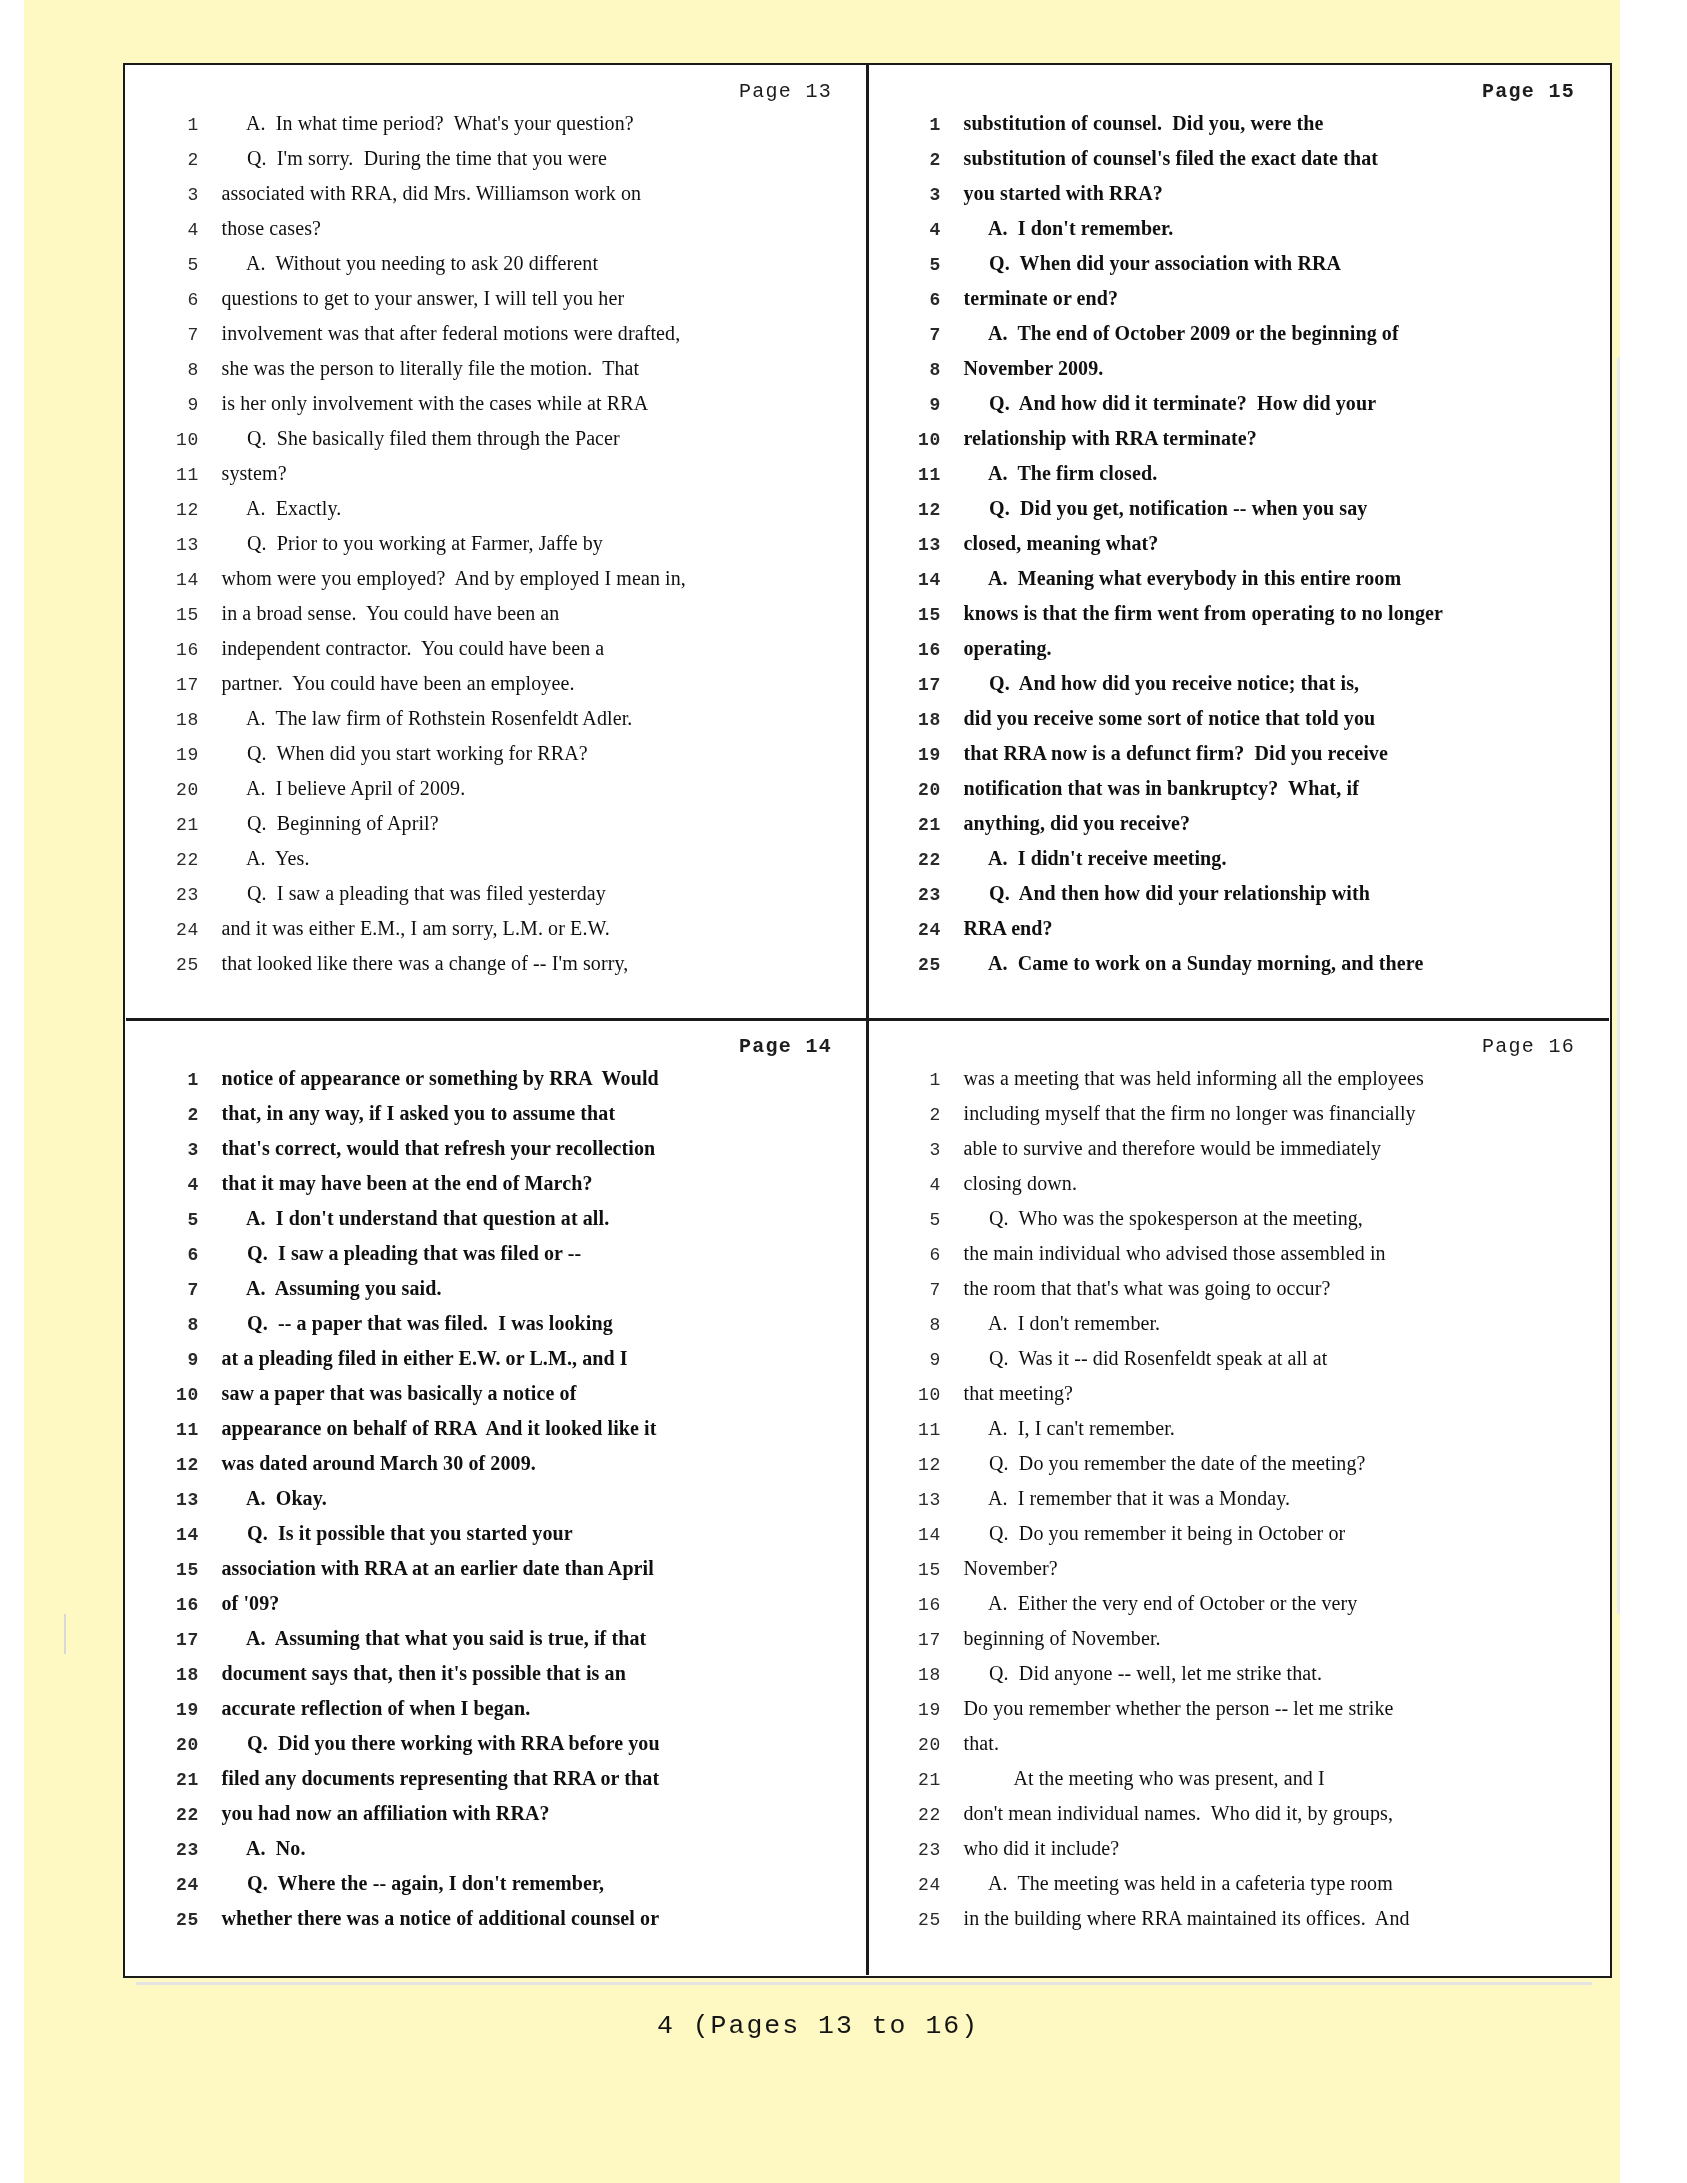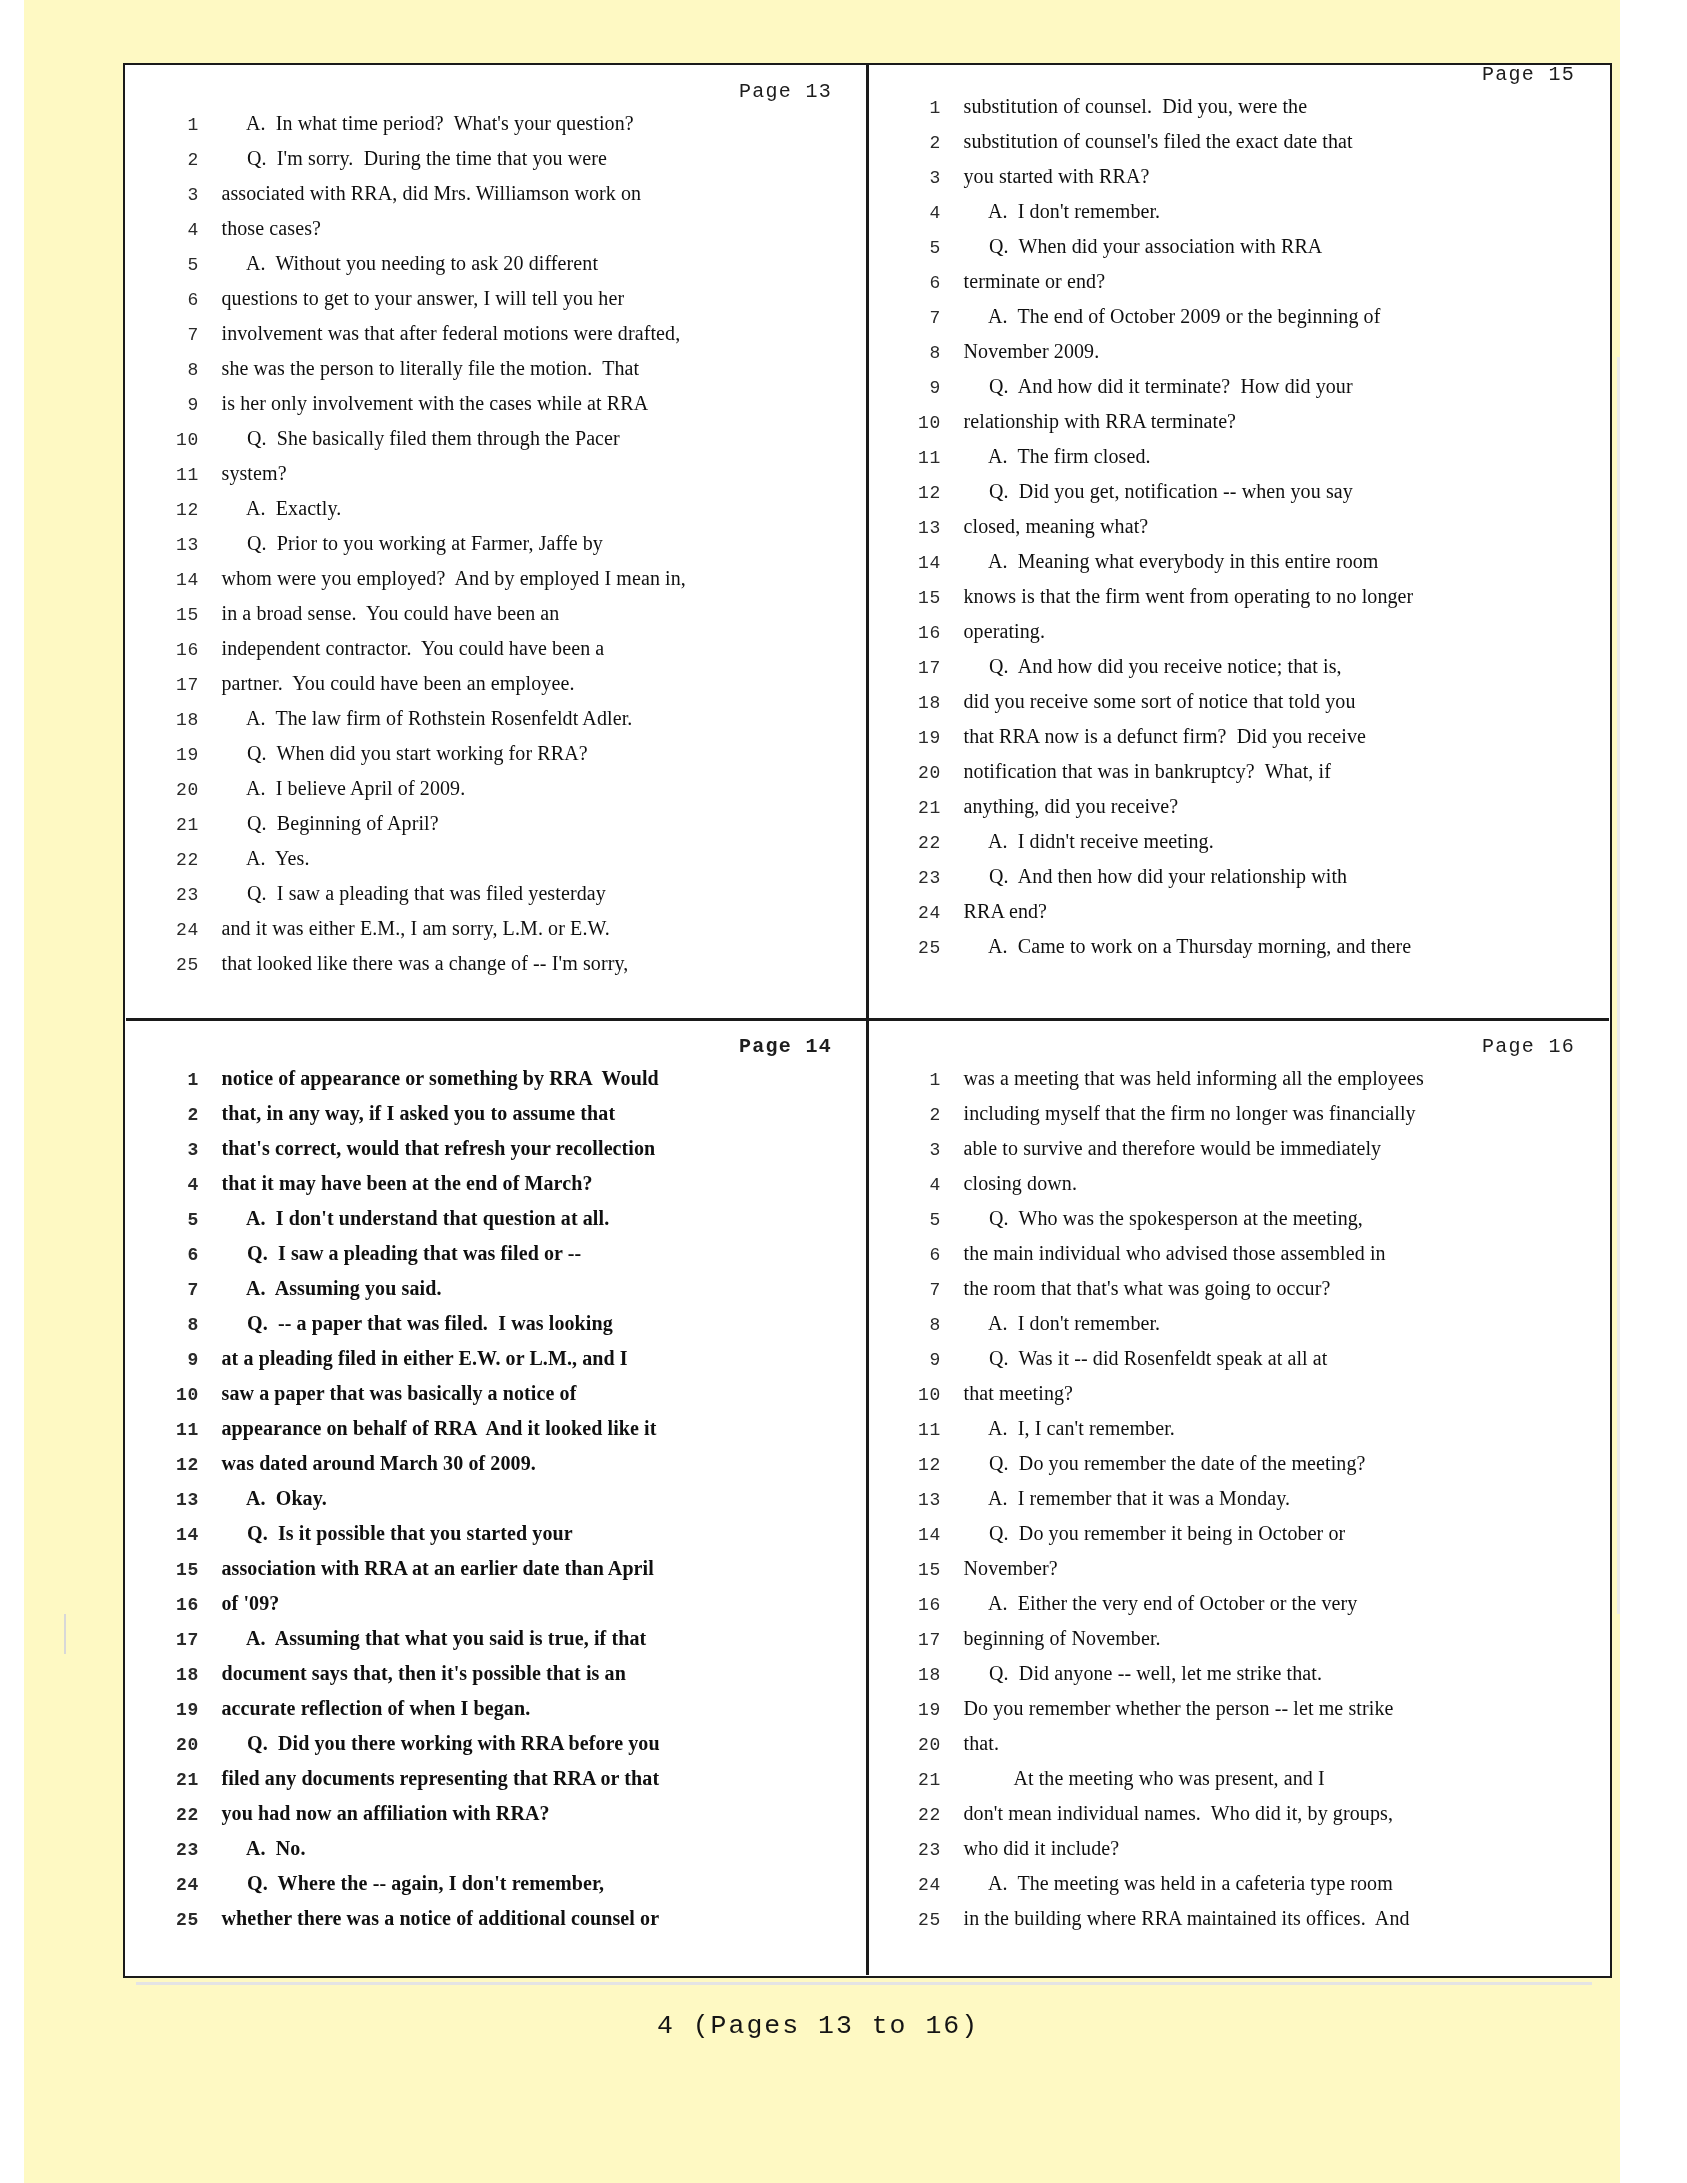--- a/index.html
+++ b/index.html
@@ -48,21 +48,21 @@
     top: 1018px;
     width: 1483px;
     height: 2.6px;
     background: #1a1a1a;
   }
   .quad {
     position: absolute;
     box-sizing: border-box;
   }
   .quad.tl { left: 102px;  top: 65px;   width: 740px; height: 952px; }
-  .quad.tr { left: 844px; top: 48px;   width: 741px; height: 952px; }
+  .quad.tr { left: 844px; top: 65px;   width: 741px; height: 952px; font-weight: bold; }
   .quad.bl { left: 102px;  top: 1020px; width: 740px; height: 955px; font-weight: bold; }
   .quad.br { left: 844px; top: 1020px; width: 741px; height: 955px; }
 
   .page-label {
     font-family: "Liberation Mono", monospace;
     font-size: 20px;
     letter-spacing: 1.3px;
     text-align: right;
     padding-right: 34px;
     padding-top: 14.6px;
@@ -334,21 +334,21 @@
         <div class="line">
           <span class="ln">23</span>
           <span class="tx">     Q.  And then how did your relationship with</span>
         </div>
         <div class="line">
           <span class="ln">24</span>
           <span class="tx">RRA end?</span>
         </div>
         <div class="line">
           <span class="ln">25</span>
-          <span class="tx">     A.  Came to work on a Thursday morning, and there</span>
+          <span class="tx">     A.  Came to work on a Sunday morning, and there</span>
         </div>
       </div>
   </div>
 
   <div class="quad bl">
     <div class="page-label">Page 14</div>
     <div class="lines">
         <div class="line">
           <span class="ln">1</span>
           <span class="tx">notice of appearance or something by RRA  Would</span>

